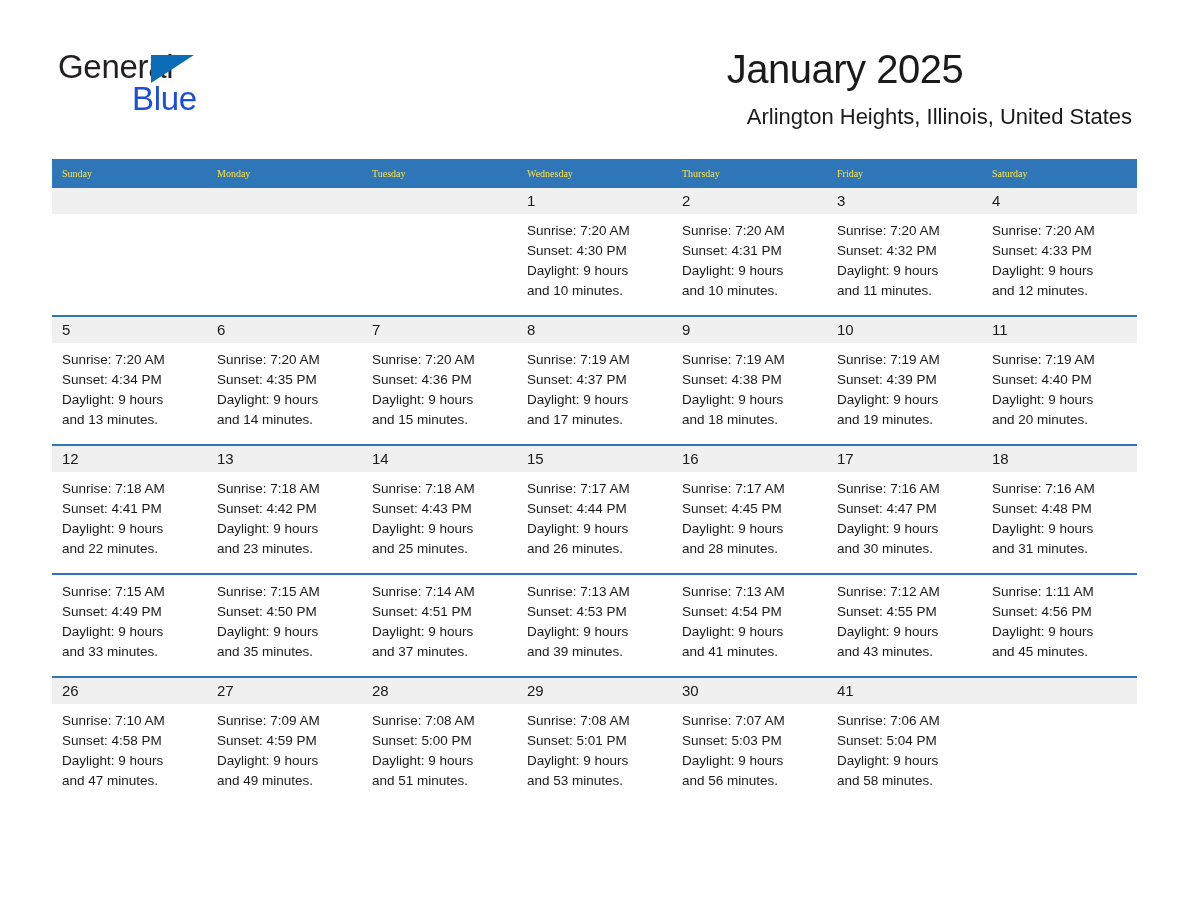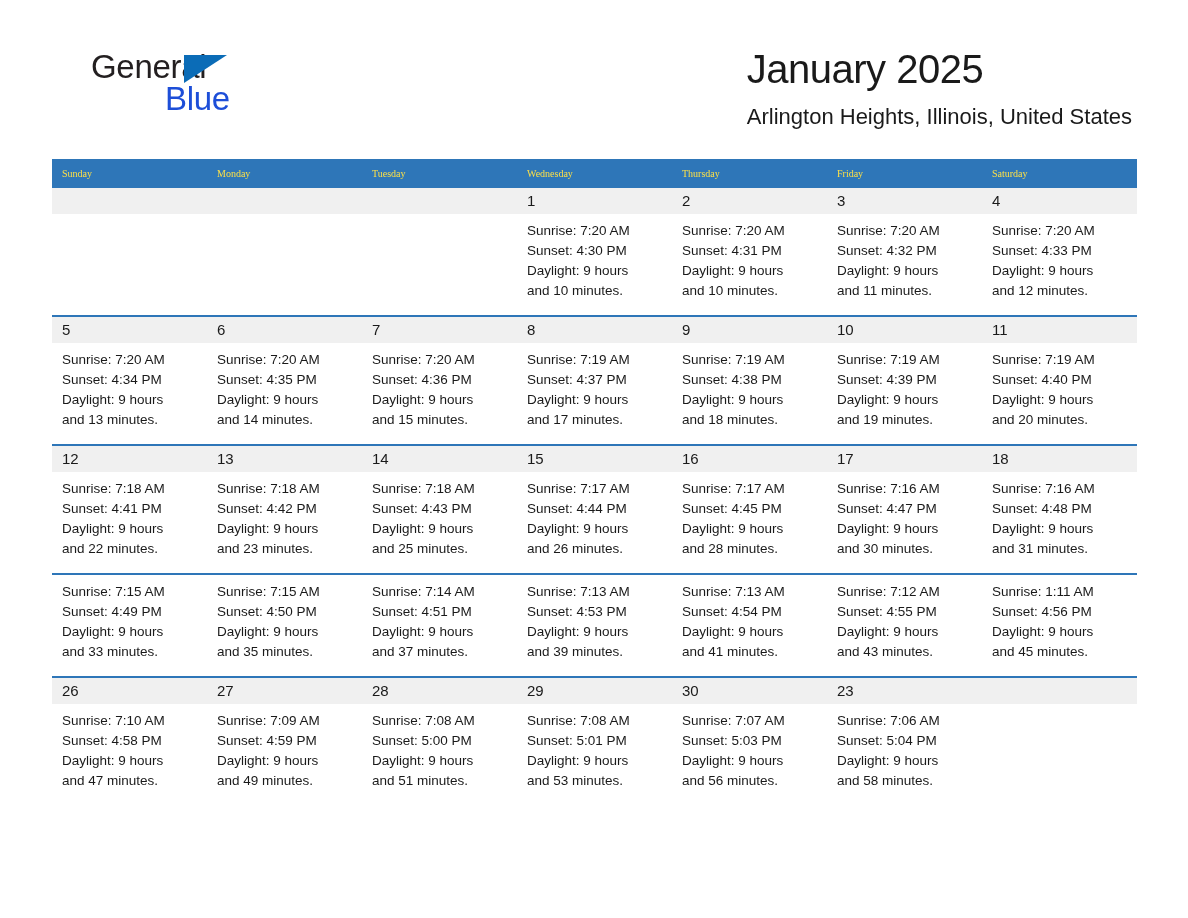--- a/index.html
+++ b/index.html
@@ -12,21 +12,20 @@
     height: 918px;
     font-family: "Liberation Sans", sans-serif;
     color: #1a1a1a;
     overflow: hidden;
   }
   .page {
     position: relative;
     width: 1188px;
     height: 652px;
     box-sizing: border-box;
-    padding-left: 33px;
   }
 
   
   .top {
     position: relative;
     height: 118px;
   }
   .logo {
     position: absolute;
     left: 58px;
@@ -75,20 +74,21 @@
     font-weight: 400;
     color: #1a1a1a;
     letter-spacing: -0.5px;
   }
   .cal-sub {
     margin-top: 12px;
     font-size: 22px;
     line-height: 26px;
     font-weight: 400;
     color: #1a1a1a;
+    margin-left: 20px;
   }
 
   
   .calendar {
     position: absolute;
     left: 52px;
     top: 159px;
     width: 1085px;
   }
   .week-head {
@@ -367,21 +367,21 @@
             </div>
           </div>
         </div>
         <div class="week">
           <div class="daynum-row">
             <div class="daynum">26</div>
             <div class="daynum">27</div>
             <div class="daynum">28</div>
             <div class="daynum">29</div>
             <div class="daynum">30</div>
-            <div class="daynum">23</div>
+            <div class="daynum">41</div>
             <div class="daynum"></div>
           </div>
           <div class="week-inner">
             <div class="cell-body">
               <div class="line">Sunrise: 7:10 AM</div>
               <div class="line">Sunset: 4:58 PM</div>
               <div class="line">Daylight: 9 hours</div>
               <div class="line">and 47 minutes.</div>
             </div>
             <div class="cell-body">

